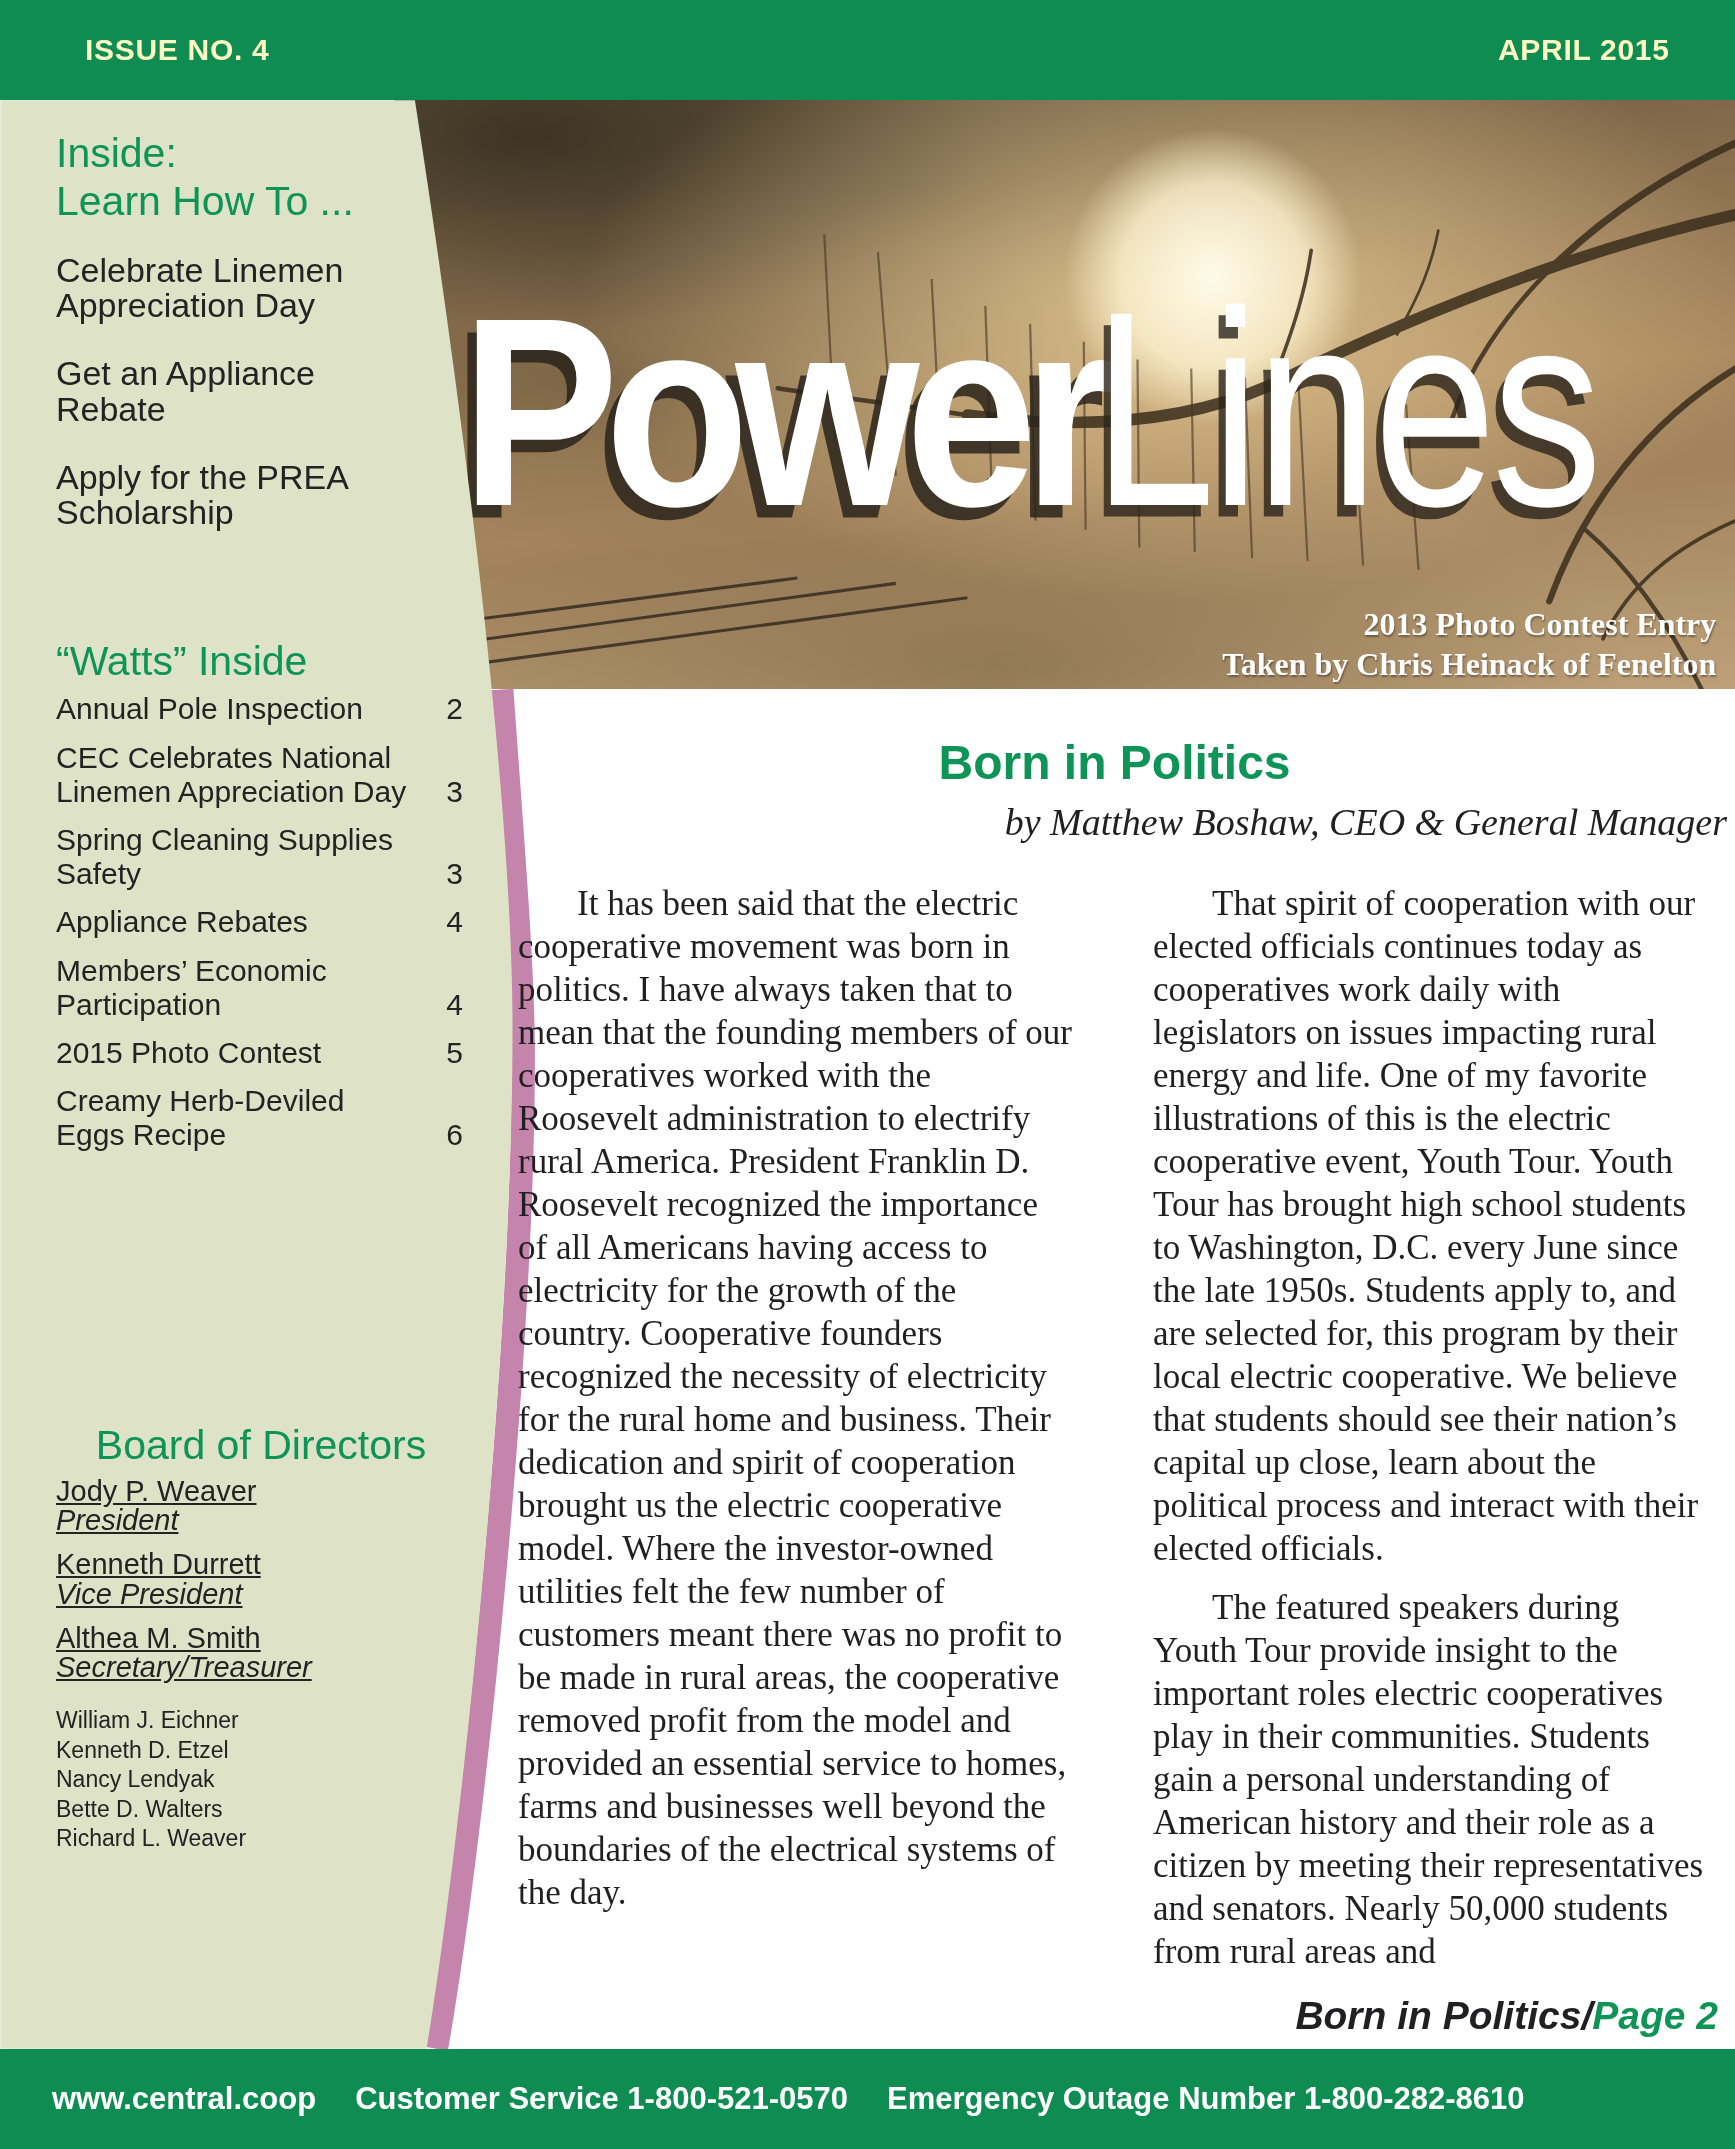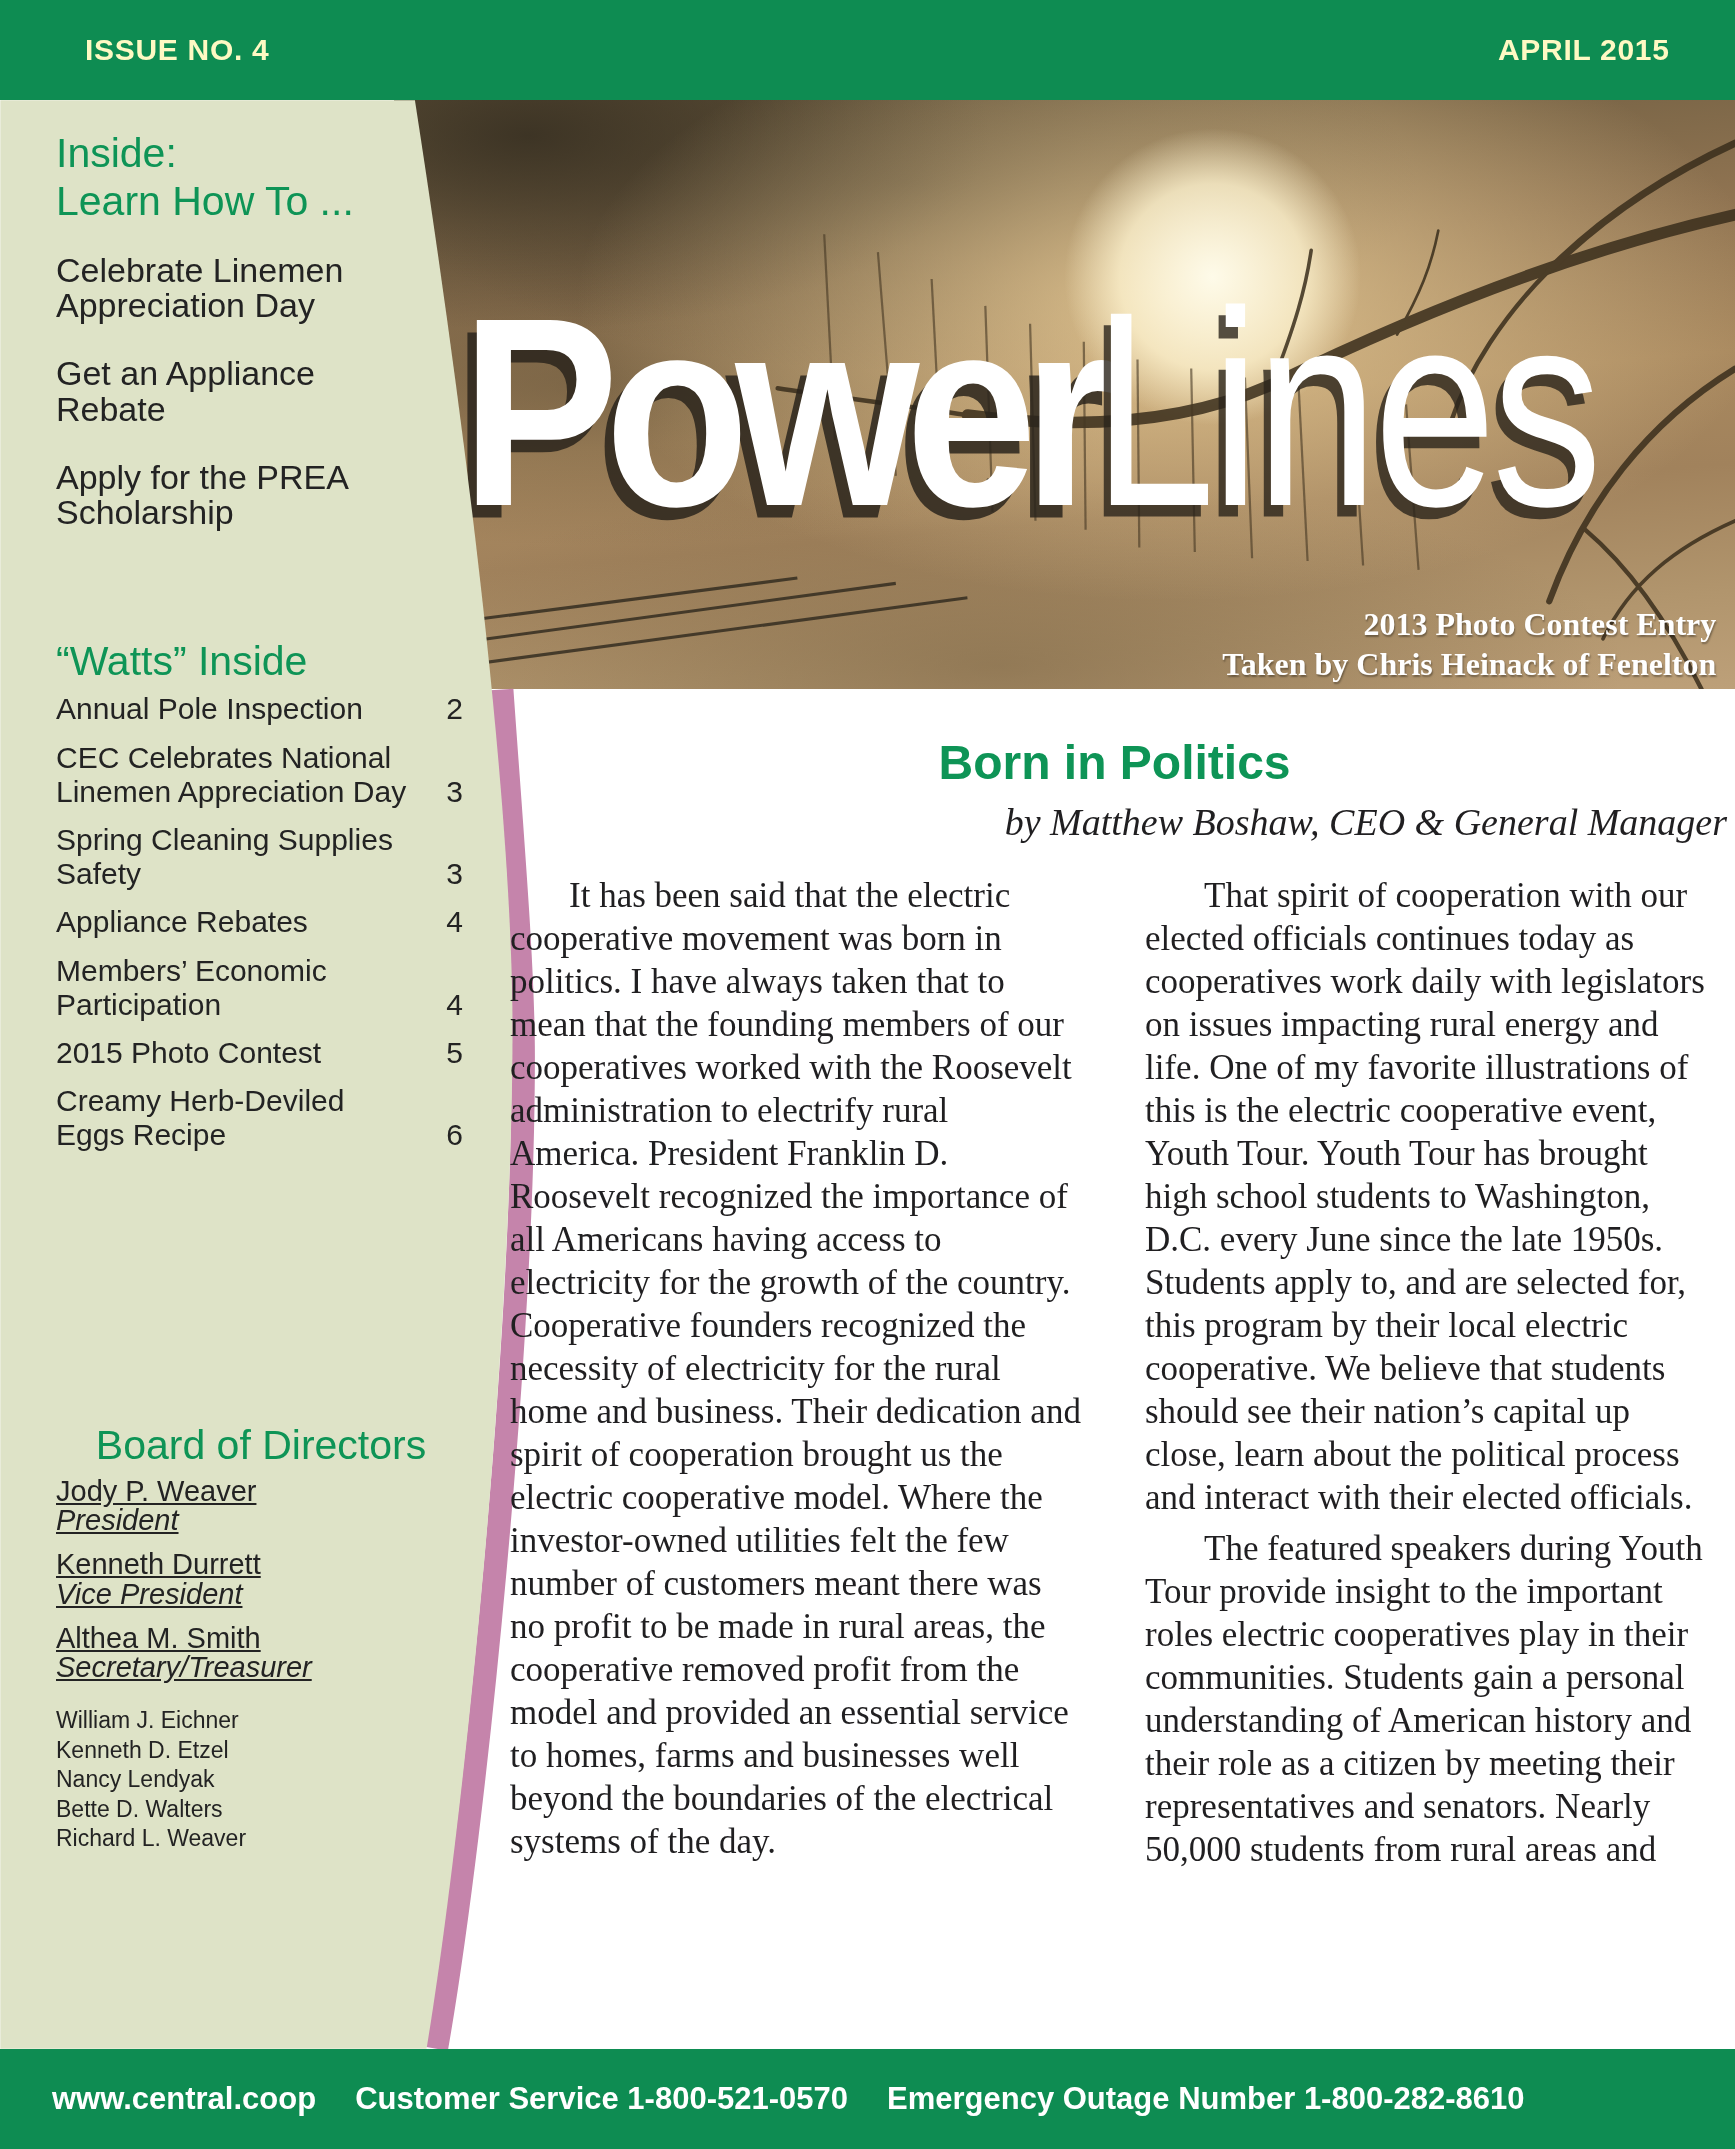--- a/index.html
+++ b/index.html
@@ -89,21 +89,21 @@
   .article-title{
     text-align:center;font-weight:700;font-size:48px;margin:45px 0 12.5px;
     color:var(--heading_green,#0e9456);
   }
   .article-byline{
     text-align:right;font-family:"Liberation Serif",serif;font-style:italic;
     font-size:38px;line-height:1;margin:0 0 25px;
   }
   .columns{display:flex;gap:47px;}
   .col{width:588px;font-family:"Liberation Serif",serif;font-size:35px;line-height:43px;}
-  .col p{margin:8px;text-indent:59px;}
+  .col p{margin:16px;text-indent:59px;}
   .continued{
     position:absolute;right:9px;top:1304px;white-space:nowrap;
     font-weight:700;font-style:italic;font-size:39px;
   }
   .continued .pg2{color:var(--heading_green,#0e9456);}
 </style>
 </head>
 <body>
 
 <div class="photo">
@@ -226,20 +226,21 @@
   <div class="article-byline">by Matthew Boshaw, CEO &amp; General Manager</div>
   <div class="columns">
     <div class="col">
       <p>It has been said that the electric cooperative movement was born in politics. I have always taken that to mean that the founding members of our cooperatives worked with the Roosevelt administration to electrify rural America. President Franklin D. Roosevelt recognized the importance of all Americans having access to electricity for the growth of the country. Cooperative founders recognized the necessity of electricity for the rural home and business. Their dedication and spirit of cooperation brought us the electric cooperative model. Where the investor-owned utilities felt the few number of customers meant there was no profit to be made in rural areas, the cooperative removed profit from the model and provided an essential service to homes, farms and businesses well beyond the boundaries of the electrical systems of the day.</p>
     </div>
     <div class="col">
       <p>That spirit of cooperation with our elected officials continues today as cooperatives work daily with legislators on issues impacting rural energy and life. One of my favorite illustrations of this is the electric cooperative event, Youth Tour. Youth Tour has brought high school students to Washington, D.C. every June since the late 1950s. Students apply to, and are selected for, this program by their local electric cooperative. We believe that students should see their nation’s capital up close, learn about the political process and interact with their elected officials.</p>
       <p>The featured speakers during Youth Tour provide insight to the important roles electric cooperatives play in their communities. Students gain a personal understanding of American history and their role as a citizen by meeting their representatives and senators. Nearly 50,000 students from rural areas and</p>
     </div>
   </div>
+  <div class="continued"><span>Born in Politics/</span><span class="pg2">Page 2</span></div>
 </main>
 
 <header class="topbar">
   <span class="issue">ISSUE NO. 4</span>
   <span class="date">APRIL 2015</span>
 </header>
 
 <footer class="footbar">
   <span>www.central.coop</span>
   <span>Customer Service 1-800-521-0570</span>

